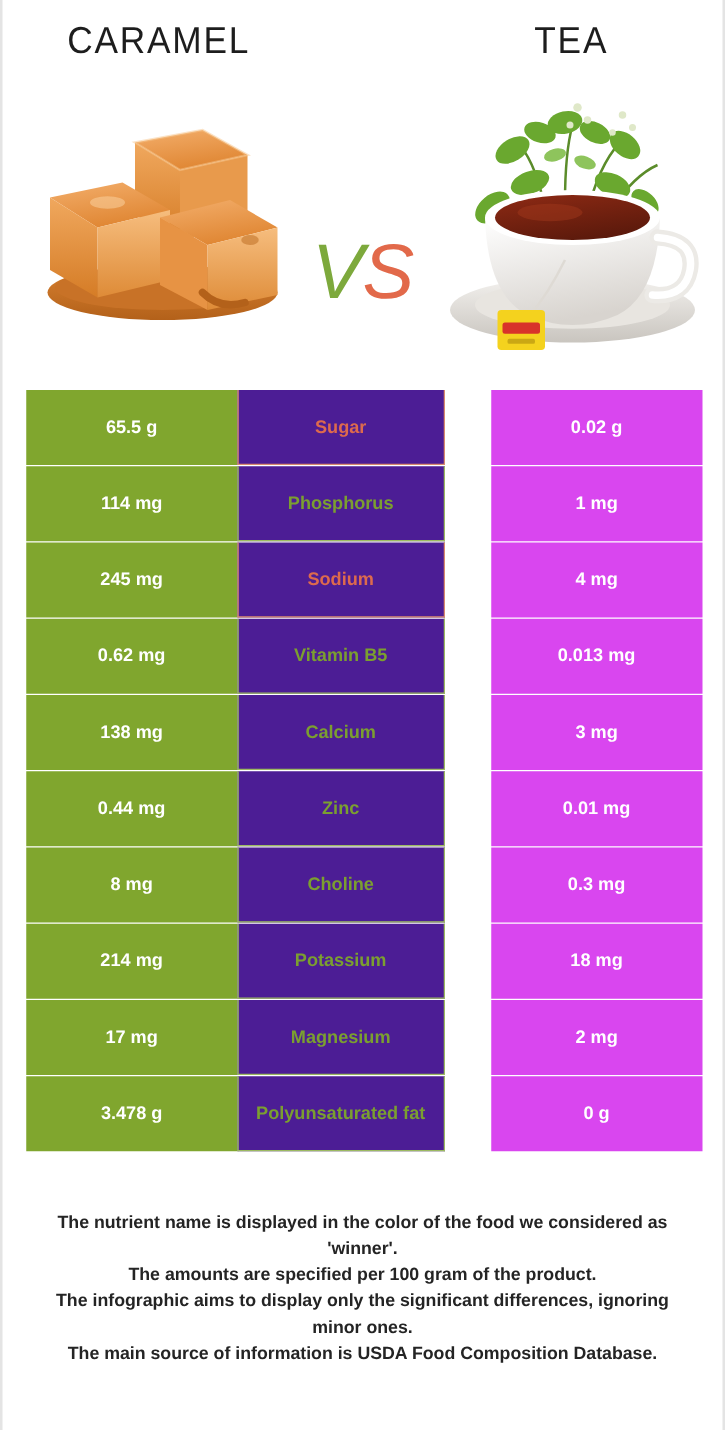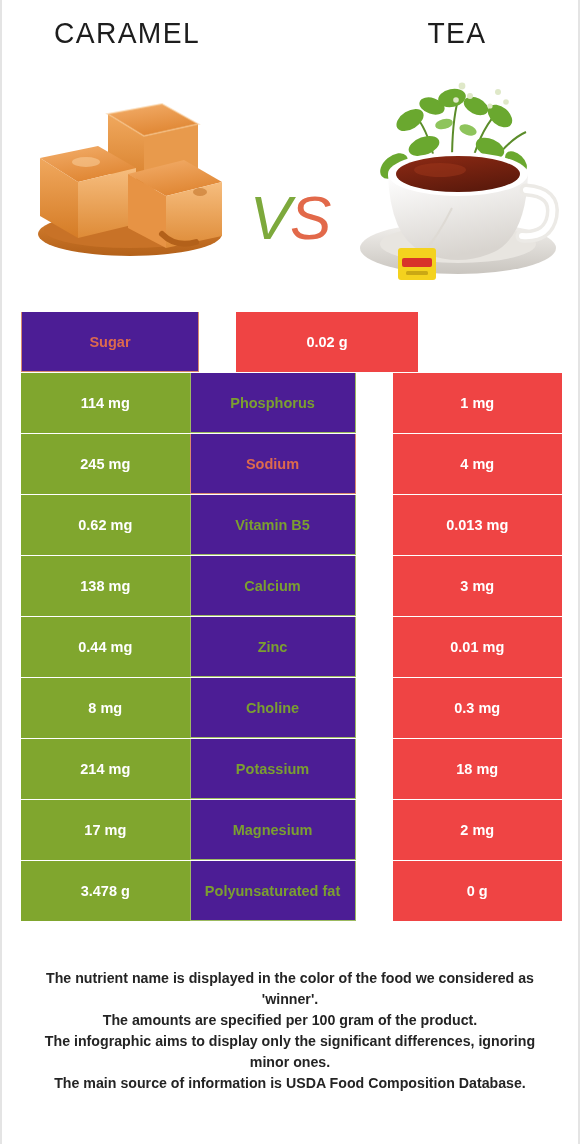--- a/index.html
+++ b/index.html
@@ -77,21 +77,21 @@
   .cell-mid{
     width:178px;
     background:#4c1d95;
     font-size:14.5px;
     border:1px solid transparent;
     border-top:none;
     box-sizing:border-box;
   }
   .cell-right{
     width:182px;
-    background:#ef4444;
+    background:#d946ef;
     color:#ffffff;
     margin-left:37px;
   }
   .row.win-green .cell-mid{color:#7b9f30;border-color:#9cba60;border-bottom-color:#9cba60;}
   .row.win-orange .cell-mid{color:#dd6a4d;border-color:#d98a6e;border-bottom-color:#d98a6e;}
 
   
   .footer{
     position:absolute;left:0;top:968px;width:576px;
     text-align:center;
@@ -229,20 +229,21 @@
         <path d="M112 146 q-14 28 -28 44" stroke="#dedad4" stroke-width="2" fill="none"></path>
         <rect x="58" y="186" width="38" height="32" rx="3" fill="#f4d21e"></rect>
         <rect x="62" y="196" width="30" height="9" rx="2" fill="#d8332a"></rect>
         <rect x="66" y="209" width="22" height="4" rx="1.5" fill="#b8960f" opacity=".7"></rect>
       </svg>
     </div>
   </div>
 
   <div class="table">
       <div class="row win-orange">
+        <div class="cell cell-left">65.5 g</div>
         <div class="cell cell-mid">Sugar</div>
         <div class="cell cell-right">0.02 g</div>
       </div>
       <div class="row win-green">
         <div class="cell cell-left">114 mg</div>
         <div class="cell cell-mid">Phosphorus</div>
         <div class="cell cell-right">1 mg</div>
       </div>
       <div class="row win-orange">
         <div class="cell cell-left">245 mg</div>

